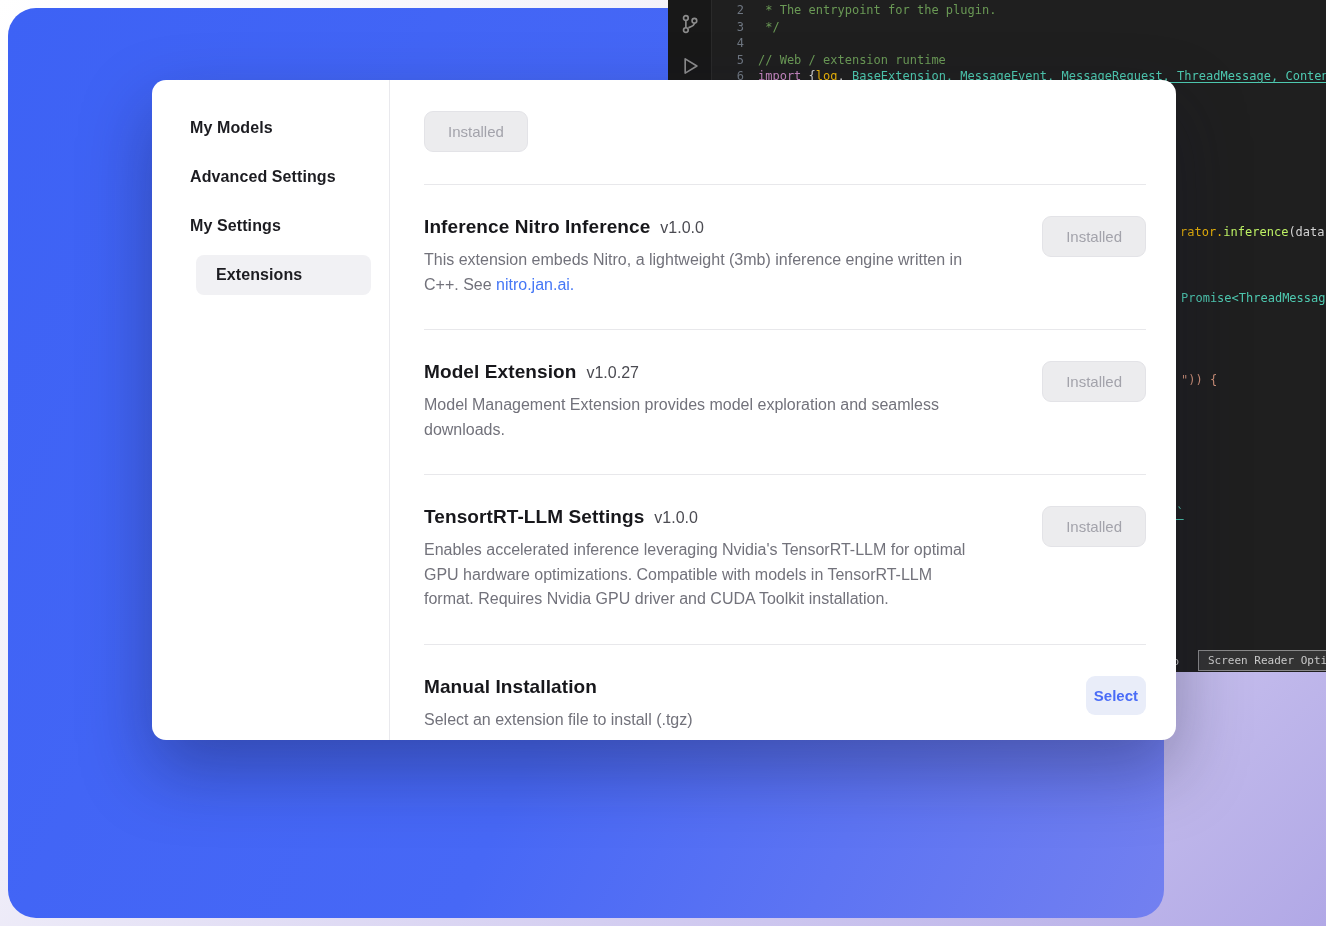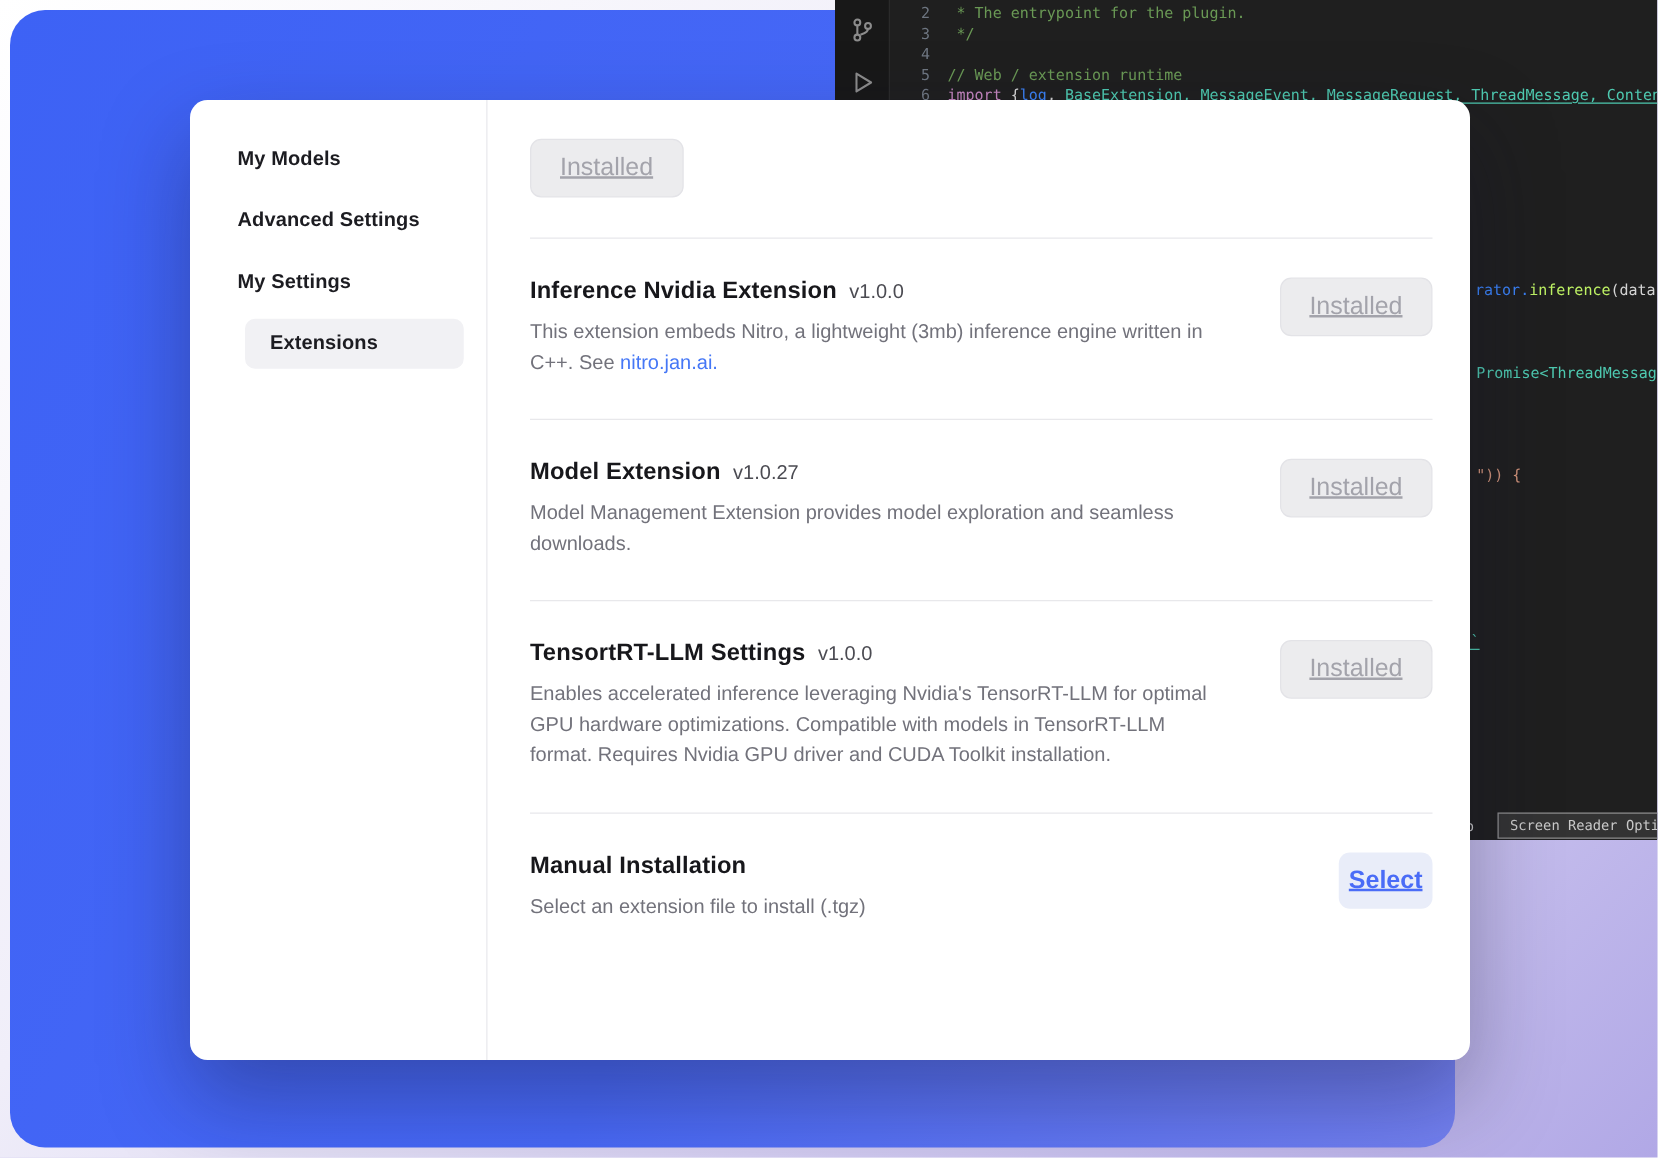--- a/index.html
+++ b/index.html
@@ -29,41 +29,41 @@
     background:#181818; border-right:1px solid #2a2a2a;
     display:flex; flex-direction:column; align-items:center; padding-top:10px; gap:14px;
   }
   .act-icon { width:28px; height:28px; display:flex; align-items:center; justify-content:center; color:#8c8c8c; cursor:pointer; }
 
   .code-rows { position:absolute; left:44px; top:2px; right:0; }
   .code-row { display:flex; height:16.5px; line-height:16.5px; white-space:pre; }
   .gutter { width:46px; text-align:right; padding-right:14px; color:#6e7681; flex:0 0 auto; }
 
   .tok-comment{color:#6a9955} .tok-kw{color:#c586c0} .tok-type{color:#4ec9b0}
-  .tok-var{color:#3b82f6} .tok-member{color:#bef264} .tok-plain{color:#d4d4d4}
+  .tok-var{color:#eab308} .tok-member{color:#bef264} .tok-plain{color:#d4d4d4}
   .tok-string{color:#ce9178}
   .u{ text-decoration:underline; text-underline-offset:2px; }
 
   .frag { position:absolute; white-space:pre; line-height:16.5px; }
   .frag-0 { left:512px; top:224px; }
   .frag-1 { left:513px; top:290px; }
   .frag-2 { left:513px; top:372px; }
   .frag-3 { left:494px; top:505px; }
 
   .status-left { position:absolute; left:498px; top:655px; font-size:11px; color:#cccccc; }
   .sr-button {
     position:absolute; left:530px; top:650px; width:200px;
     padding:3px 9px; border:1px solid #8a8a8a; background:#333333; color:#c9c9c9;
     font-family:"DejaVu Sans Mono", monospace; font-size:11px;
     white-space:nowrap; overflow:hidden; cursor:pointer;
   }
 
   
   .modal {
-    position:absolute; left:152px; top:80px; width:1024px; height:768px;
+    position:absolute; left:152px; top:80px; width:1024px; height:660px;
     background:#ffffff; border-radius:14px; overflow:hidden;
     box-shadow:0 30px 70px rgba(20,20,45,.35);
     display:flex;
   }
   .sidebar { width:238px; flex:0 0 auto; border-right:1px solid #e9e9ed; padding:28px 18px 0; }
   .nav-item {
     height:40px; border-radius:8px; display:flex; align-items:center;
     padding:0 20px; margin-bottom:9px;
     font-size:16px; font-weight:700; color:#1c1c21; cursor:pointer;
     letter-spacing:.1px;
@@ -76,21 +76,21 @@
     padding:31px 0 32px; border-bottom:1px solid #e8e8eb;
   }
   .ext-row.last { border-bottom:none; }
   .ext-info { max-width:575px; }
   .title-line { display:flex; align-items:baseline; gap:10px; }
   .ext-name { font-size:19px; font-weight:700; color:#17171b; letter-spacing:.1px; }
   .ext-ver { font-size:16px; color:#4b4b52; }
   .ext-desc { margin-top:10px; font-size:16px; line-height:24.5px; color:#72727b; max-width:548px; }
   .link { color:#4577f6; text-decoration:none; cursor:pointer; }
 
-  .btn { border:none; border-radius:9px; font-size:20px; cursor:pointer; font-family:inherit; flex:0 0 auto;text-decoration:underline; }
+  .btn { border:none; border-radius:9px; font-size:15px; cursor:pointer; font-family:inherit; flex:0 0 auto; }
   .btn-installed { background:#ececee; border:1px solid #e3e3e7; color:#a3a3ab; padding:11px 23px; font-weight:500; }
   .btn-select { background:#e9edf9; color:#4a6cf7; padding:11px 8px; font-weight:600; }
 </style>
 </head>
 <body>
 
 <div class="stage">
 
   <div class="blue-panel"></div>
 
@@ -157,21 +157,21 @@
 
     <main class="content">
 
       <section class="ext-row">
         <button class="btn btn-installed">Installed</button>
       </section>
 
       <section class="ext-row">
         <div class="ext-info">
           <div class="title-line">
-            <h3 class="ext-name">Inference Nvidia Extension</h3>
+            <h3 class="ext-name">Inference Nitro Inference</h3>
             <span class="ext-ver">v1.0.0</span>
           </div>
           <p class="ext-desc"><span>This extension embeds Nitro, a lightweight (3mb) inference engine written in C++. See </span><a class="link">nitro.jan.ai.</a></p>
         </div>
         <button class="btn btn-installed">Installed</button>
       </section>
 
       <section class="ext-row">
         <div class="ext-info">
           <div class="title-line">

